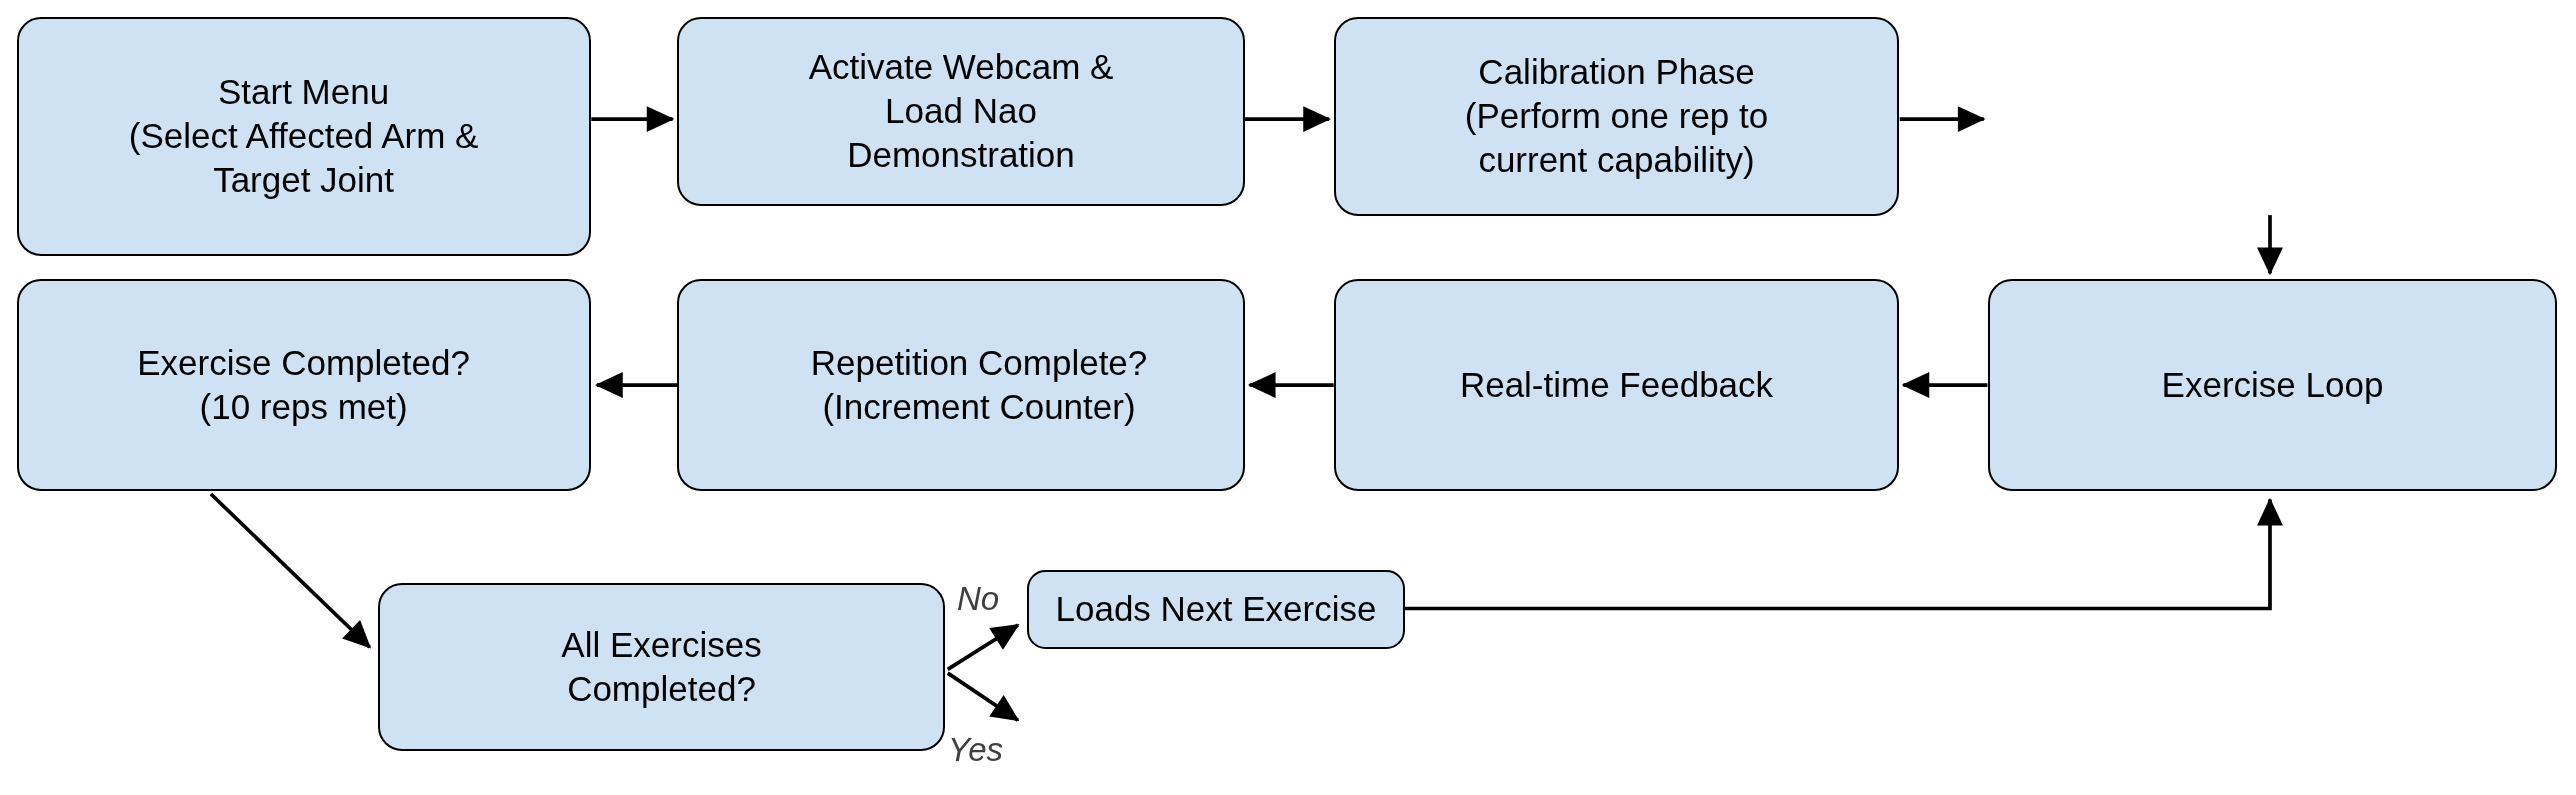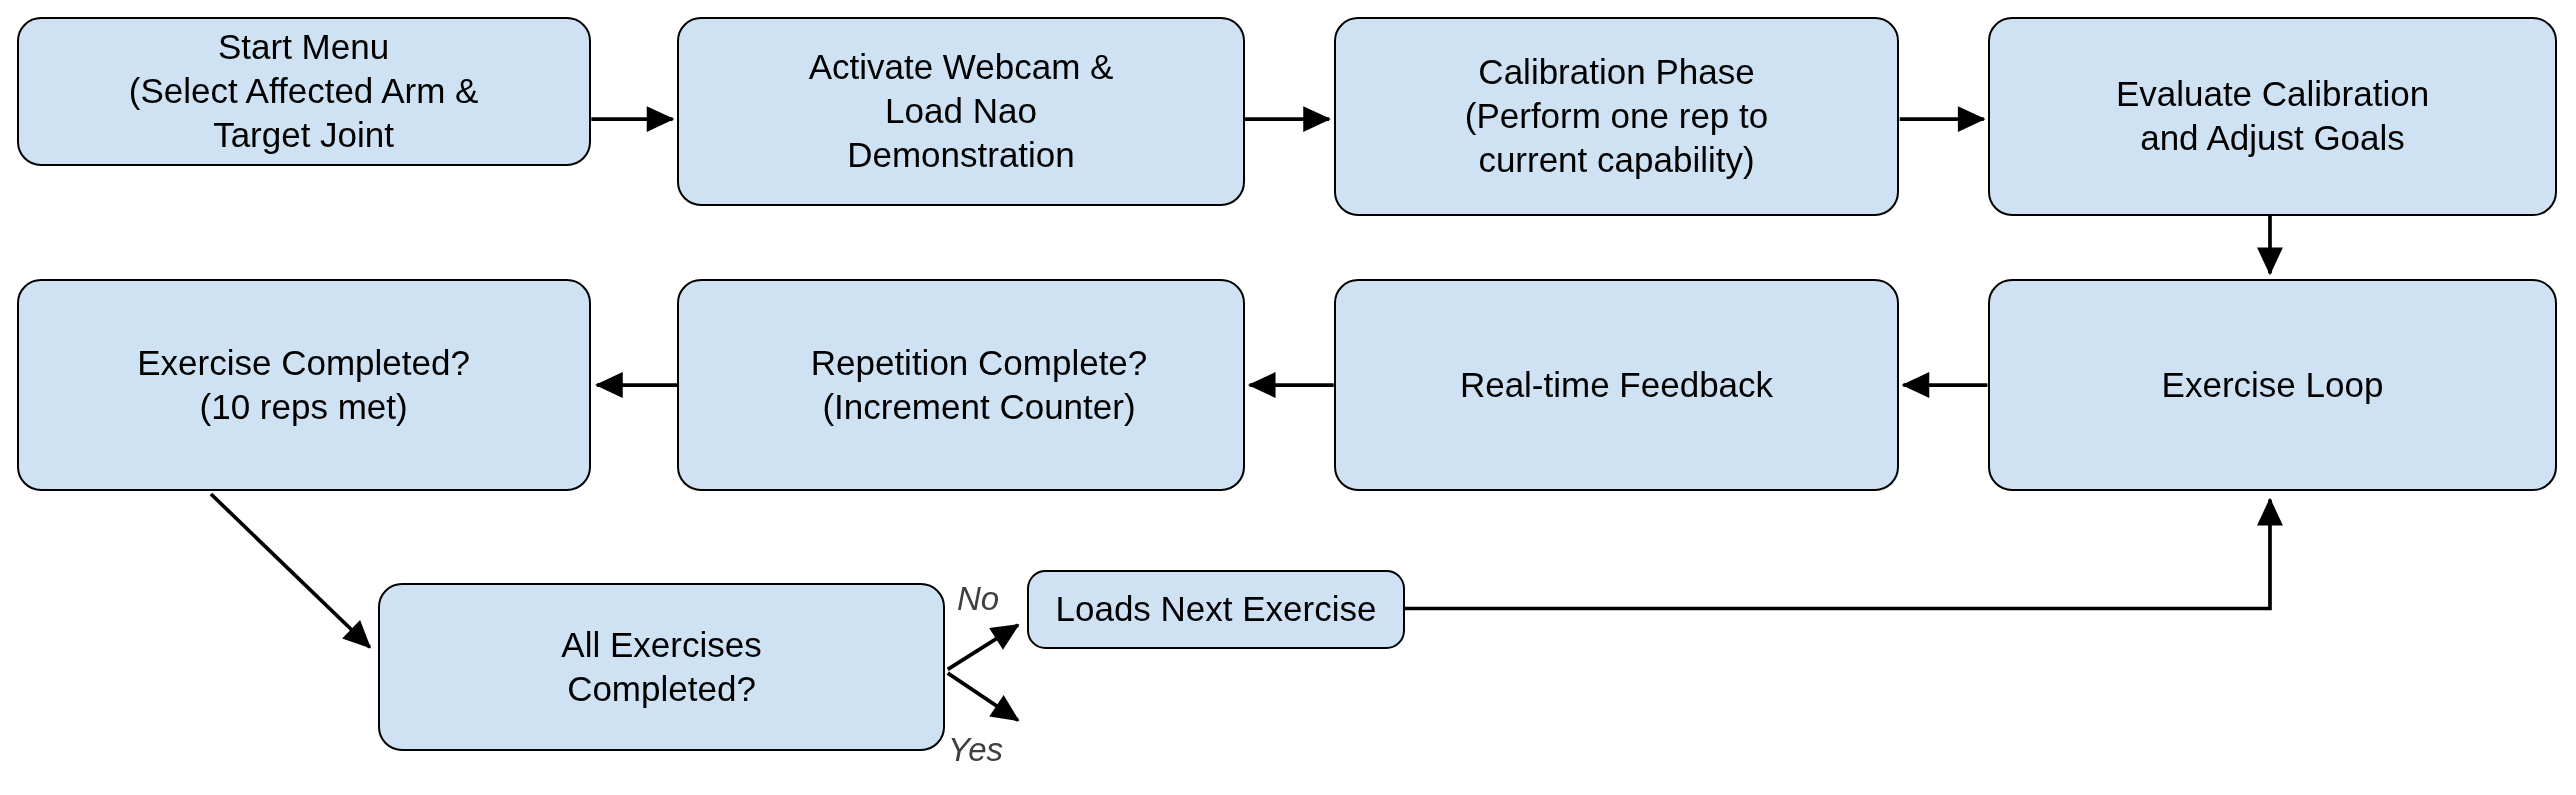--- a/index.html
+++ b/index.html
@@ -27,21 +27,21 @@
     align-items: center;
     justify-content: center;
     text-align: center;
     color: #000000;
     font-size: 35px;
     line-height: 1.26;
   }
   .node-label { white-space: pre-line; }
   .small-node { border-radius: 18.5px; text-align: right; }
   
-  .b-start    { left: 16.6px;   top: 16.6px;  width: 574px; height: 149px; }
+  .b-start    { left: 16.6px;   top: 16.6px;  width: 574px; height: 239px; }
   .b-webcam   { left: 677px;  top: 16.6px;  width: 568px; height: 189px; }
   .b-calib    { left: 1334px; top: 16.6px;  width: 565px; height: 199px; }
   .b-evaluate { left: 1988px; top: 16.6px;  width: 569px; height: 199px; }
   
   .b-completed  { left: 16.6px;   top: 279px; width: 574px; height: 212px; }
   .b-repetition { left: 677px;  top: 279px; width: 568px; height: 212px; padding-left: 36px; }
   .b-feedback   { left: 1334px; top: 279px; width: 565px; height: 212px; }
   .b-loop       { left: 1988px; top: 279px; width: 569px; height: 212px; }
   
   .b-allex { left: 378px;  top: 583px; width: 567px; height: 168px; }
@@ -89,24 +89,20 @@
   <div class="node b-webcam">
     <span class="node-label">Activate Webcam &amp;
 Load Nao
 Demonstration</span>
   </div>
   <div class="node b-calib">
     <span class="node-label">Calibration Phase
 (Perform one rep to
 current capability)</span>
   </div>
-  <div class="node b-evaluate">
-    <span class="node-label">Evaluate Calibration
-and Adjust Goals</span>
-  </div>
 
   <div class="node b-completed">
     <span class="node-label">Exercise Completed?
 (10 reps met)</span>
   </div>
   <div class="node b-repetition">
     <span class="node-label">Repetition Complete?
 (Increment Counter)</span>
   </div>
   <div class="node b-feedback">

